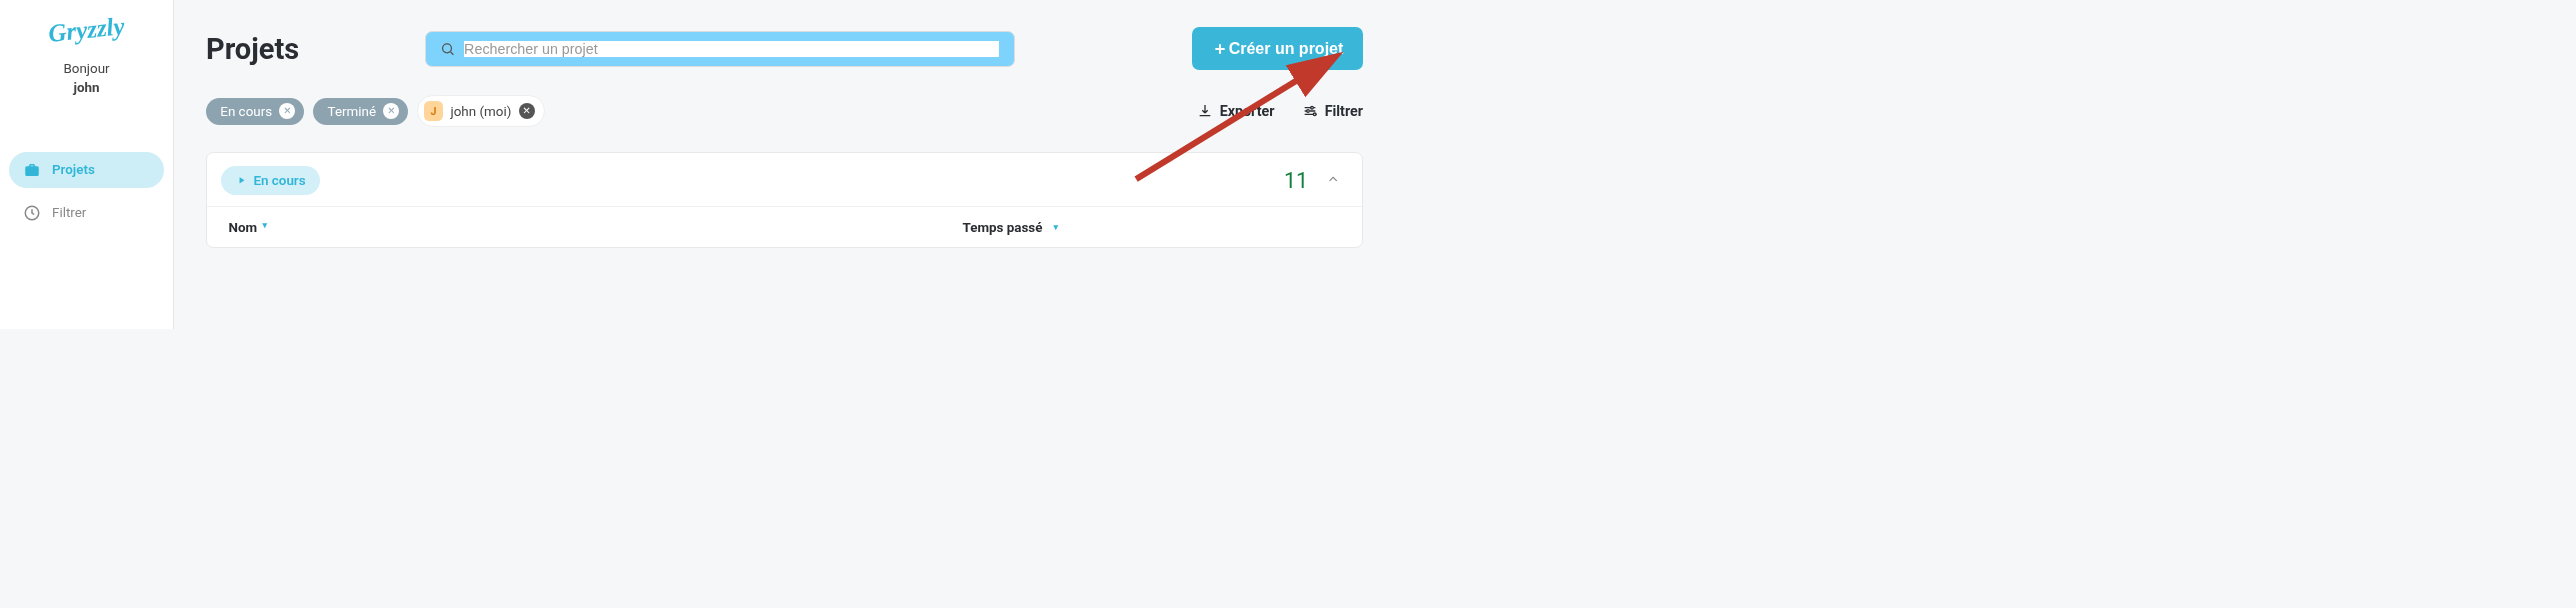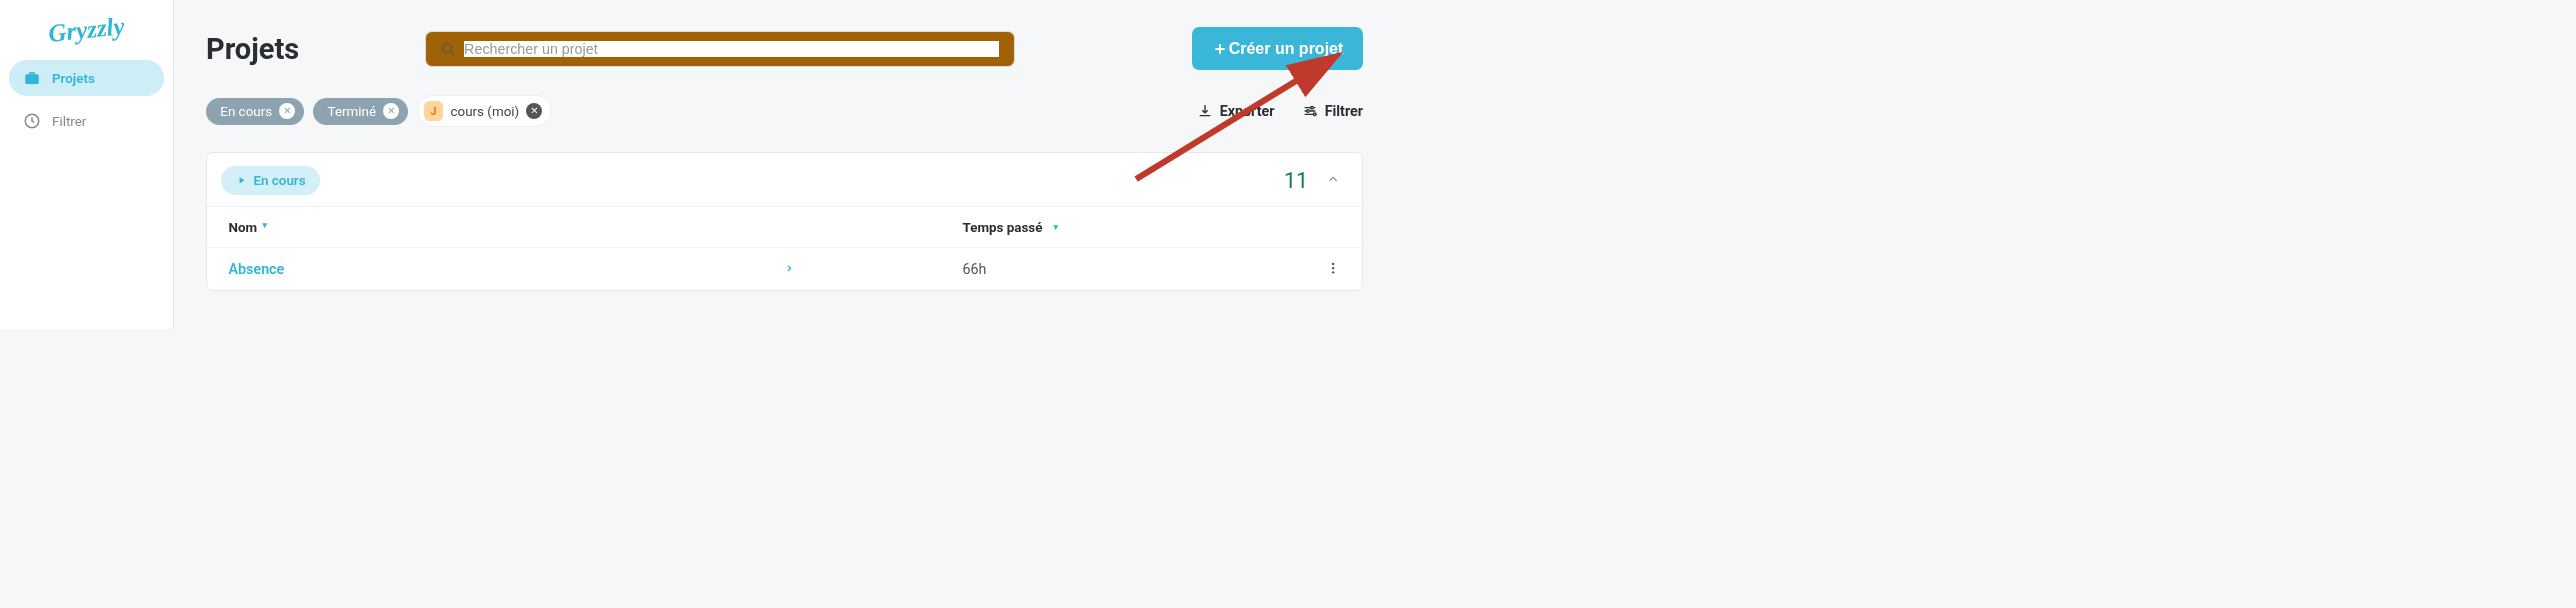--- a/index.html
+++ b/index.html
@@ -69,21 +69,21 @@
     .page-title {
       font-size: 29px;
       font-weight: 700;
       color: #2a2e33;
       width: 197px;
     }
     .search-wrap {
       flex: 0 0 590px;
       display: flex;
       align-items: center;
-      background: #a16207;
+      background: #7dd3fc;
       border: 0.9px solid #ddd;
       border-radius: 7.2px;
       padding: 9px 14.3px;
       gap: 9px;
     }
     .search-wrap svg { width: 16px; height: 16px; color: #555; }
     .search-wrap input {
       border: none;
       outline: none;
       font-size: 14.3px;
@@ -208,20 +208,24 @@
       top: 36px;
       left: 944px;
       pointer-events: none;
     }
   </style>
 </head>
 <body>
 
 <aside class="sidebar">
   <div class="logo">Gryzzly</div>
+  <div class="greeting">
+    <div>Bonjour</div>
+    <div class="name">john</div>
+  </div>
   <nav class="nav">
     <div class="nav-item active">
       <svg viewBox="0 0 24 24" fill="currentColor">
           <path d="M10 4h4a2 2 0 0 1 2 2v1h3a2 2 0 0 1 2 2v9a2 2 0 0 1-2 2H5a2 2 0 0 1-2-2V9a2 2 0 0 1 2-2h3V6a2 2 0 0 1 2-2zm0 3h4V6h-4v1z"></path>
         </svg>
       <span>Projets</span>
     </div>
     <div class="nav-item">
       <svg viewBox="0 0 24 24" fill="none" stroke="currentColor" stroke-width="2">
           <circle cx="12" cy="12" r="9"></circle>
@@ -254,21 +258,21 @@
     <span class="chip gray">
       <span>En cours</span>
       <span class="x">✕</span>
     </span>
     <span class="chip gray">
       <span>Terminé</span>
       <span class="x">✕</span>
     </span>
     <span class="chip yellow">
       <span class="avatar-mini">J</span>
-      <span>cours (moi)</span>
+      <span>john (moi)</span>
       <span class="x">✕</span>
     </span>
     <div class="toolbar-right">
       <div class="tool-btn">
         <svg viewBox="0 0 24 24" fill="none" stroke="currentColor" stroke-width="2">
             <path d="M12 3v12m0 0l-4-4m4 4l4-4M4 19h16"></path>
           </svg>
         <span>Exporter</span>
       </div>
       <div class="tool-btn">
@@ -302,36 +306,20 @@
       <div class="col-name">
         <span>Nom</span>
         <span class="sort-caret">▾</span>
       </div>
       <div class="col-spacer1"></div>
       <div class="col-time">
         <span>Temps passé</span>
         <span class="sort-caret">▾</span>
       </div>
     </div>
-    <div class="row">
-      <span class="name">Absence</span>
-      <span class="chev">
-        <svg width="10.7" height="10.7" viewBox="0 0 24 24" fill="none" stroke="currentColor" stroke-width="3">
-            <path d="M9 6l6 6-6 6"></path>
-          </svg>
-      </span>
-      <span class="time">66h</span>
-      <span class="more">
-        <svg width="14.3" height="14.3" viewBox="0 0 24 24" fill="currentColor">
-            <circle cx="12" cy="5" r="2"></circle>
-            <circle cx="12" cy="12" r="2"></circle>
-            <circle cx="12" cy="19" r="2"></circle>
-          </svg>
-      </span>
-    </div>
   </div>
 
   <svg class="arrow-annotation" width="233" height="152" viewBox="0 0 260 170">
     <defs>
       <marker id="arrowhead" markerWidth="10" markerHeight="10" refX="7" refY="3" orient="auto">
         <polygon points="0 0, 9 3, 0 6" fill="#c0392b"></polygon>
       </marker>
     </defs>
     <line x1="20" y1="160" x2="240" y2="25" stroke="#c0392b" stroke-width="7" marker-end="url(#arrowhead)"></line>
   </svg>

